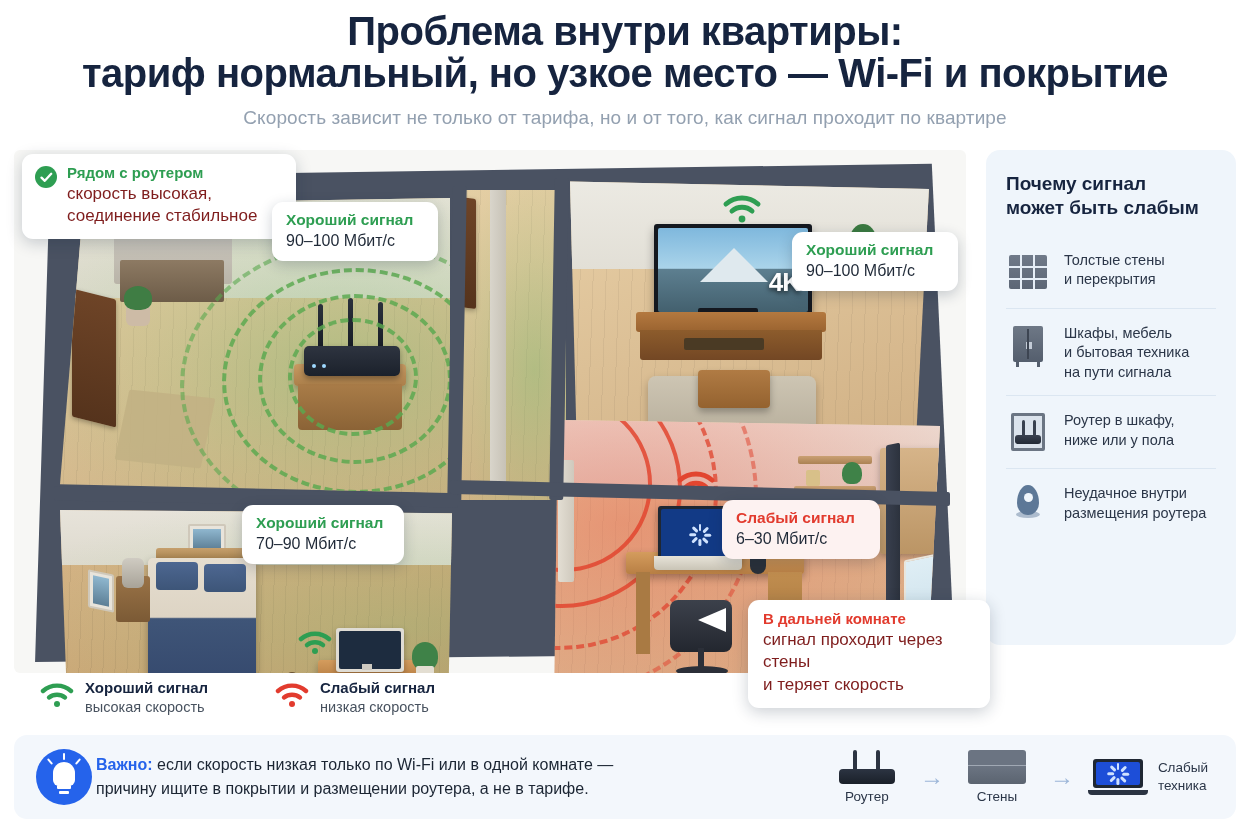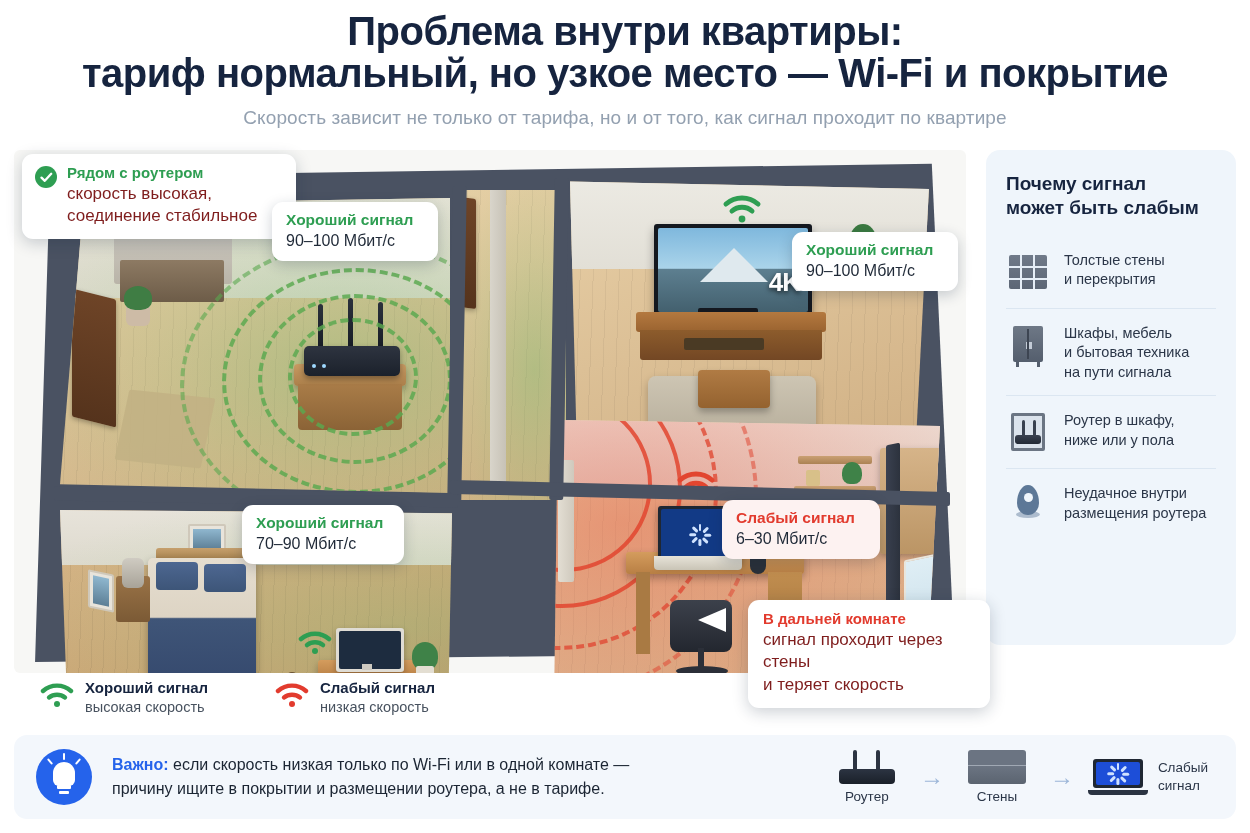--- a/index.html
+++ b/index.html
@@ -228,21 +228,21 @@
     position:absolute;left:14px;top:735px;width:1222px;height:84px;
     background:#f3f7fc;border-radius:13px;box-sizing:border-box;
     display:flex;align-items:center;padding:0 22px;
   }
   .bulb{width:56px;height:56px;border-radius:50%;background:#2563eb;position:relative;flex:0 0 56px;}
   .bulb-g{position:absolute;left:50%;top:13px;margin-left:-11px;width:22px;height:24px;
     border-radius:11px 11px 6px 6px;background:#fff;}
   .bulb-b{position:absolute;left:50%;top:36px;margin-left:-7px;width:14px;height:4px;background:#fff;border-radius:1px;}
   .bulb-b2{position:absolute;left:50%;top:42px;margin-left:-5px;width:10px;height:3px;background:#fff;border-radius:1px;}
   .ray{position:absolute;background:#fff;border-radius:2px;}
-  .f-text{margin-left:20px;font-size:16px;color:#1b2533;line-height:1.52;}
+  .f-text{margin-left:4px;font-size:16px;color:#1b2533;line-height:1.52;}
   .f-text b{color:#2563eb;}
   .flow{margin-left:auto;display:flex;align-items:center;gap:14px;padding-right:6px;}
   .fl{display:flex;flex-direction:column;align-items:center;gap:5px;width:78px;}
   .fl-lbl{font-size:13.5px;color:#2b3648;}
   .arrow{color:#9cb6d8;font-size:24px;line-height:1;}
   .f-rtr{position:relative;width:62px;height:34px;}
   .f-rtr-b{position:absolute;bottom:0;left:3px;width:56px;height:15px;border-radius:4px;
     background:linear-gradient(180deg,#2c3442,#1a2029);}
   .f-rtr-a{position:absolute;width:4px;height:22px;border-radius:2px;background:#2c3442;top:0;}
   .f-wall{width:58px;height:34px;border-radius:3px;
@@ -618,19 +618,19 @@
                   <i style="transform:rotate(225deg)"></i>
                 <i style="transform:rotate(270deg)"></i>
                   <i style="transform:rotate(315deg)"></i>
               </div>
             </div>
           </div>
           <div class="f-lap-b"></div>
         </div>
         <div class="fl-weak">
           <span>Слабый</span><br>
-          <span>сигнал</span>
+          <span>техника</span>
         </div>
       </div>
     </div>
   </div>
 
 </div>
 
 </body></html>

